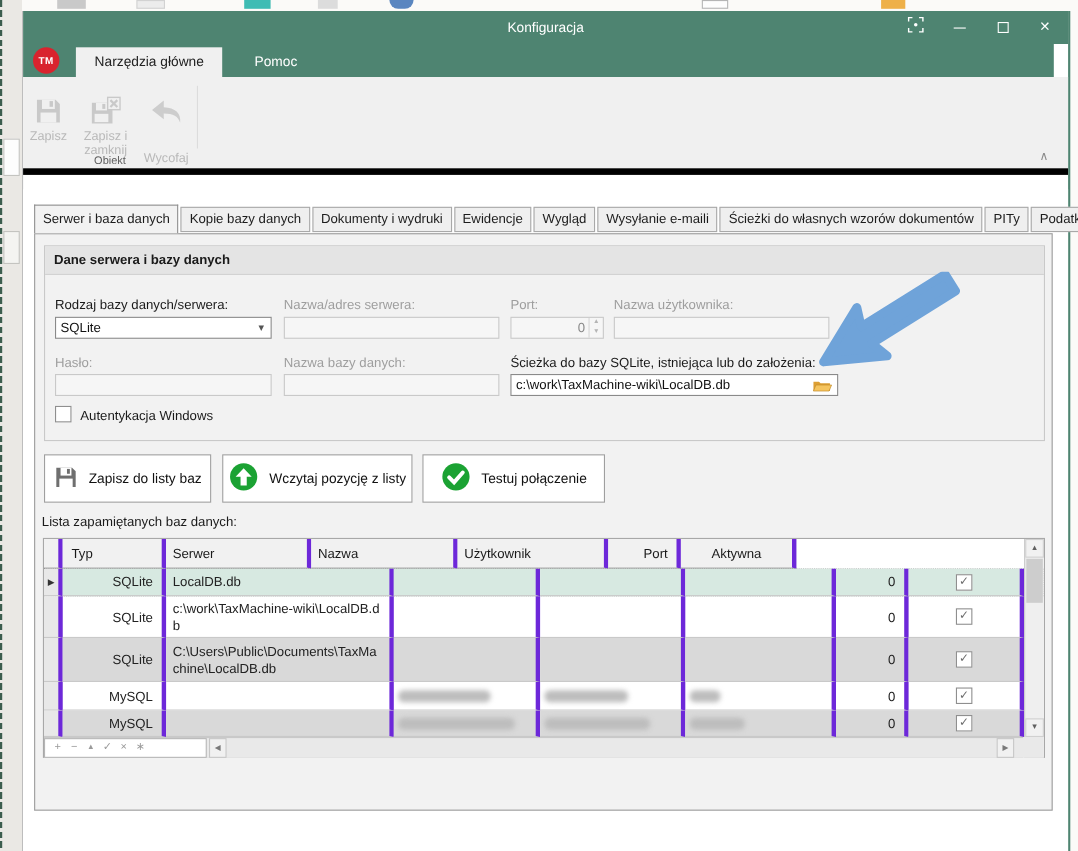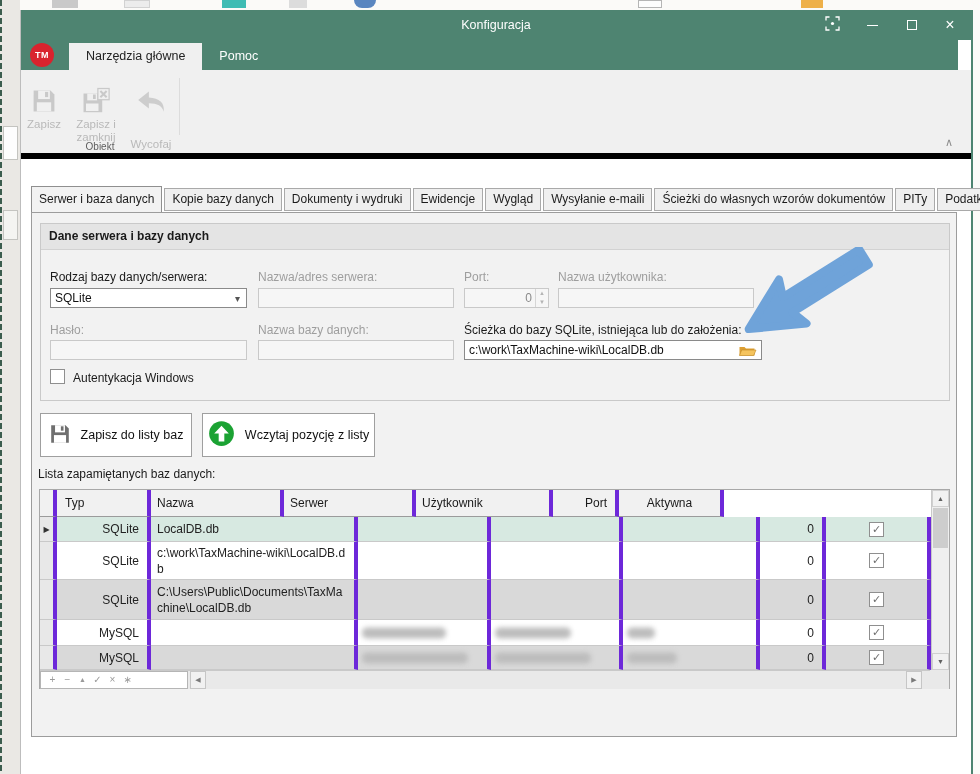--- a/index.html
+++ b/index.html
@@ -20,21 +20,21 @@
   .titlebar { left:0; top:0; right:0; height:30px; background:#4e8471; }
   .title { width:100%; text-align:center; line-height:30px; color:#fff; font-size:12.5px; }
   .wbtn { position:absolute; top:0; width:34px; height:30px; display:flex; align-items:center; justify-content:center; color:#fff; }
   .wbtn .mini { width:11px; height:1px; background:#fff; }
   .wbtn .maxi { width:10px; height:10px; border:1px solid #fff; }
   .wbtn.close { font-size:16px; line-height:30px; }
 
   .tabrow { left:0; top:30px; right:13px; height:30px; background:#4e8471; }
   .logo { position:absolute; left:9px; top:3px; width:24px; height:24px; border-radius:50%;
     background:#d9232e; color:#fff; font-weight:bold; font-size:9px; text-align:center; line-height:24px; letter-spacing:.5px; }
-  .rtabs { position:absolute; left:48px; top:3px; height:27px; display:flex; }
+  .rtabs { position:absolute; left:48px; top:3px; height:27px; display:flex;gap:12px; }
   .rtab { height:27px; line-height:27px; padding:0 17px; font-size:12.5px; color:#fff; white-space:nowrap; }
   .rtab.active { background:#f0f0f0; color:#222; }
 
   .ribbon { left:0; top:60px; right:0; height:89px; background:#f0f0f0; border-bottom:6px solid #000000; }
   .rbtn { position:absolute; top:8px; height:84px; display:flex; flex-direction:column; align-items:center;
     color:#b9b9b9; font-size:11.5px; line-height:13px; text-align:center; background:none; border:none; }
   .rbtn .ric { height:34px; display:flex; align-items:center; margin-top:6px; }
   .rgroup { position:absolute; left:0; width:158px; bottom:1px; text-align:center; color:#5e5e5e; font-size:10px; }
   .rsep { position:absolute; left:158px; top:8px; bottom:18px; width:1px; background:#dcdcdc; }
   .chevron { position:absolute; right:18px; bottom:5px; color:#8b8b8b; font-size:11px; line-height:11px; }
@@ -269,34 +269,43 @@
       </button>
       <button class="abtn" style="left:170px;top:200px;width:173px;">
         <span>
           <svg viewBox="0 0 24 24" width="27" height="27">
             <circle cx="12" cy="12" r="11" fill="#1ba233"></circle>
             <path d="M12 5 L18.5 12 H14.5 V19 H9.5 V12 H5.5 Z" fill="#fff"></path>
           </svg>
         </span>
         <span>Wczytaj pozycję z listy</span>
       </button>
+      <button class="abtn" style="left:352px;top:200px;width:166px;">
+        <span>
+          <svg viewBox="0 0 24 24" width="27" height="27">
+            <circle cx="12" cy="12" r="11" fill="#1ba233"></circle>
+            <path d="M6.5 12.5 L10.5 16.5 L17.5 8.5" stroke="#fff" stroke-width="3.2" fill="none" stroke-linecap="round"></path>
+          </svg>
+        </span>
+        <span>Testuj połączenie</span>
+      </button>
 
       <span class="glabel" style="left:6px;top:254px;">Lista zapamiętanych baz danych:</span>
 
       <div class="grid">
         <div class="grow ghead" style="height:27px;">
           <div class="gc c-ind"></div>
           <div class="gc c-typ">
               <span>Typ</span>
             </div>
+          <div class="gc c-serwer">
+              <span>Serwer</span>
+            </div>
           <div class="gc c-nazwa">
               <span>Nazwa</span>
-            </div>
-          <div class="gc c-serwer">
-              <span>Serwer</span>
             </div>
           <div class="gc c-user">
               <span>Użytkownik</span>
             </div>
           <div class="gc c-port">
               <span>Port</span>
             </div>
           <div class="gc c-akt">
               <span>Aktywna</span>
             </div>

